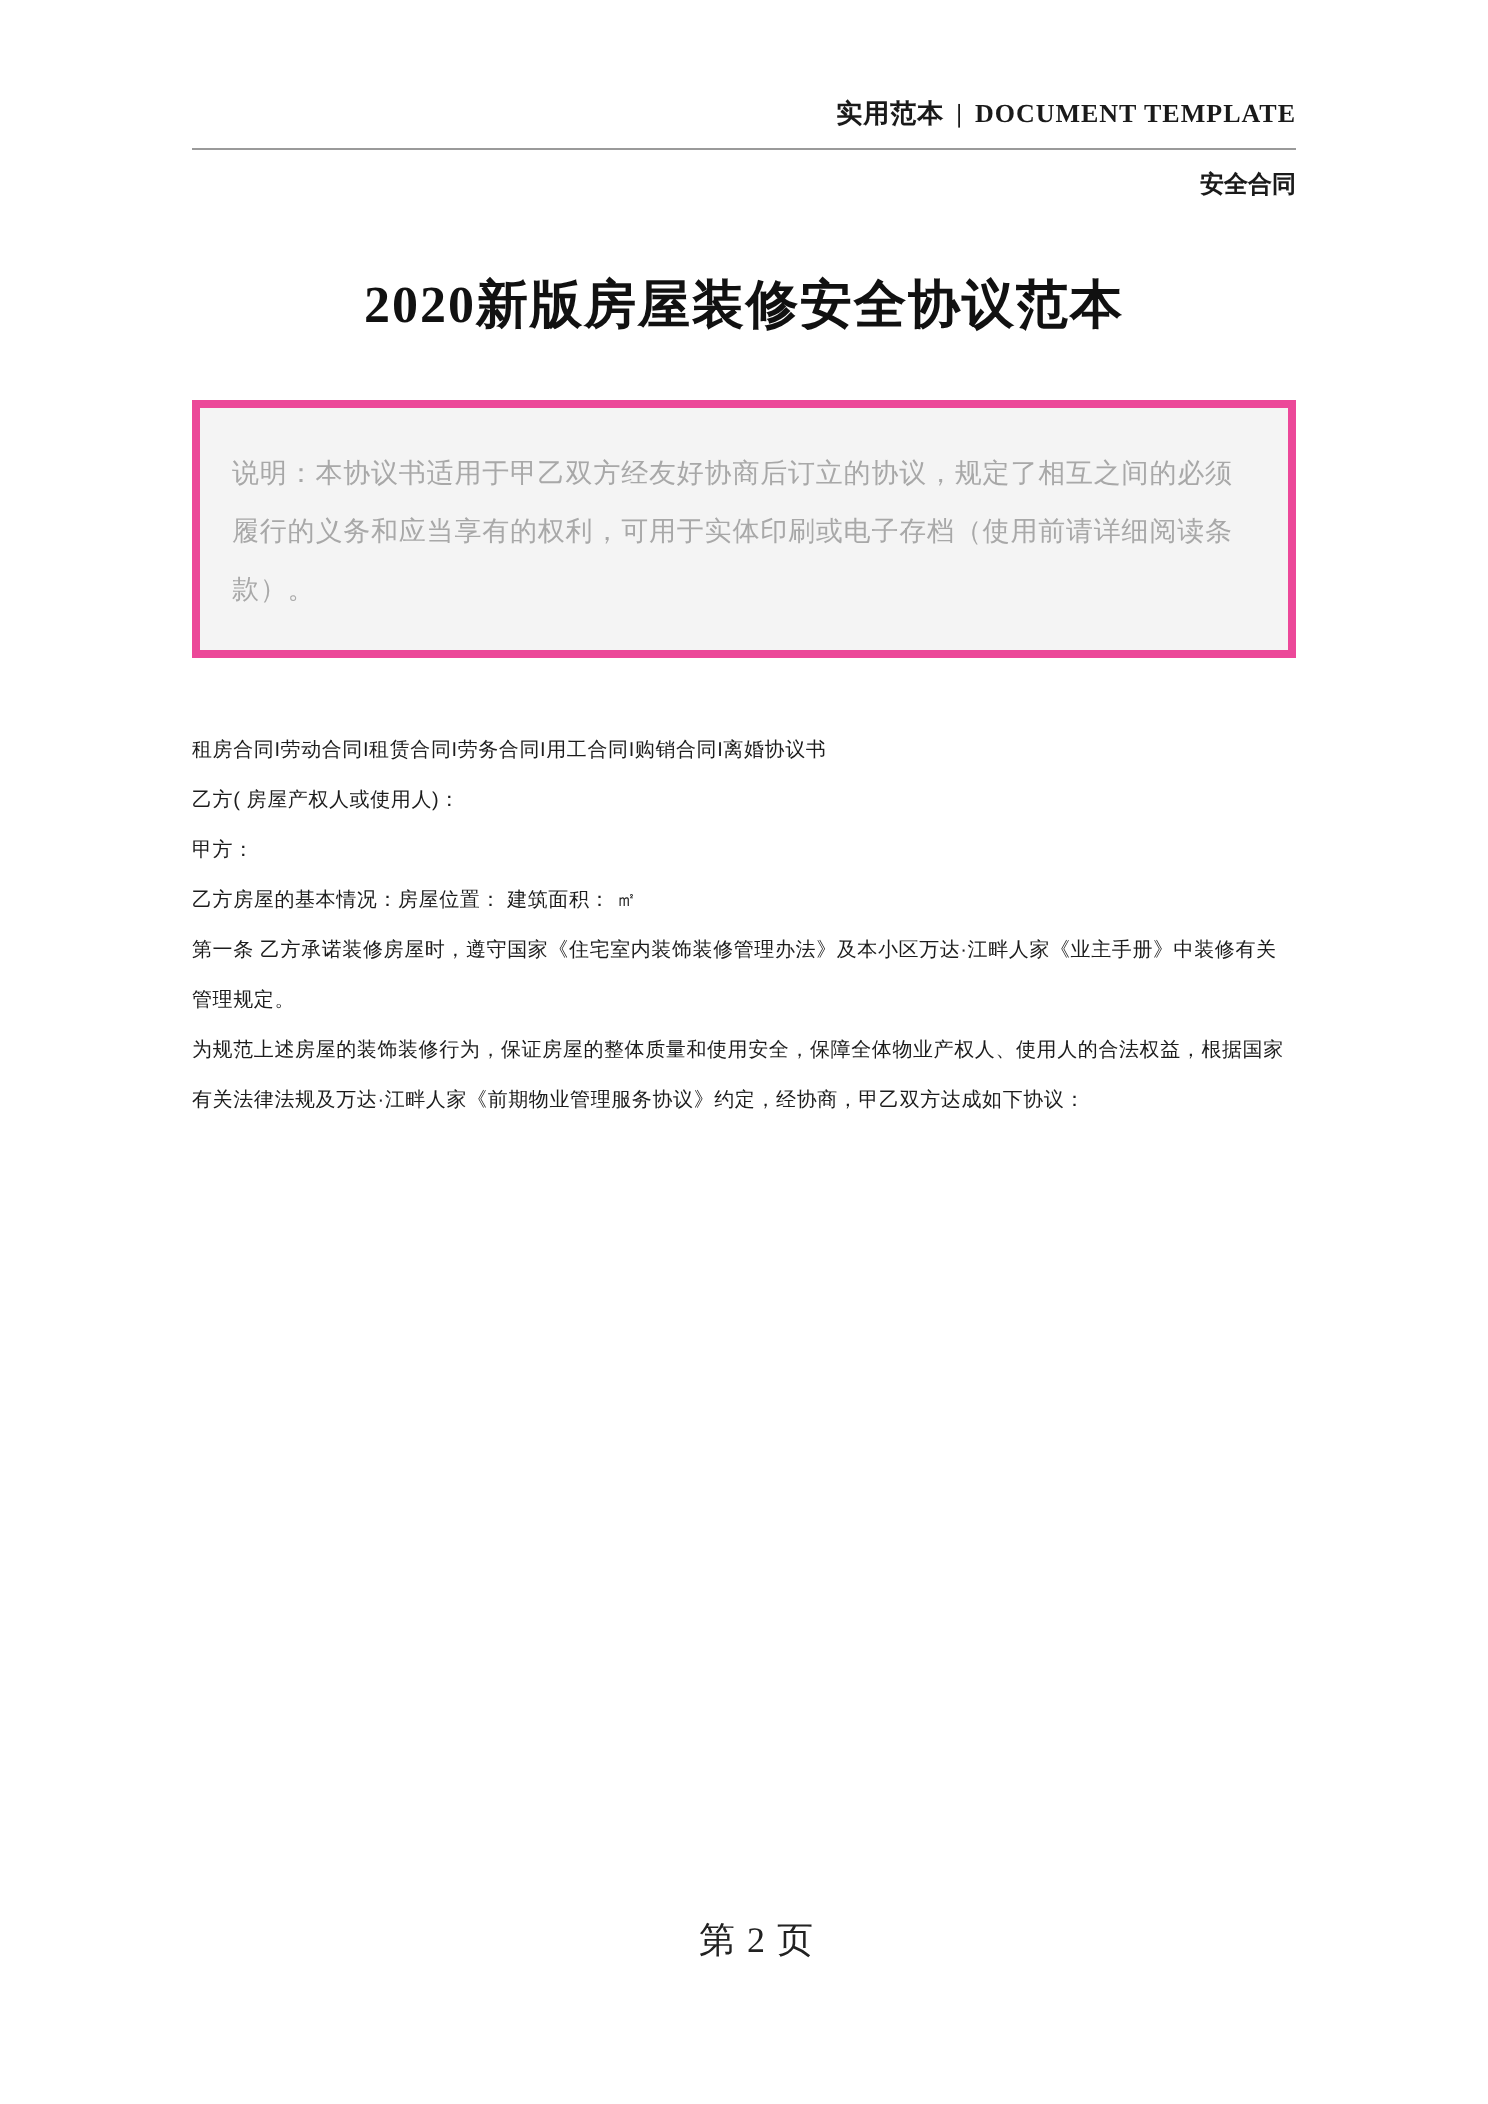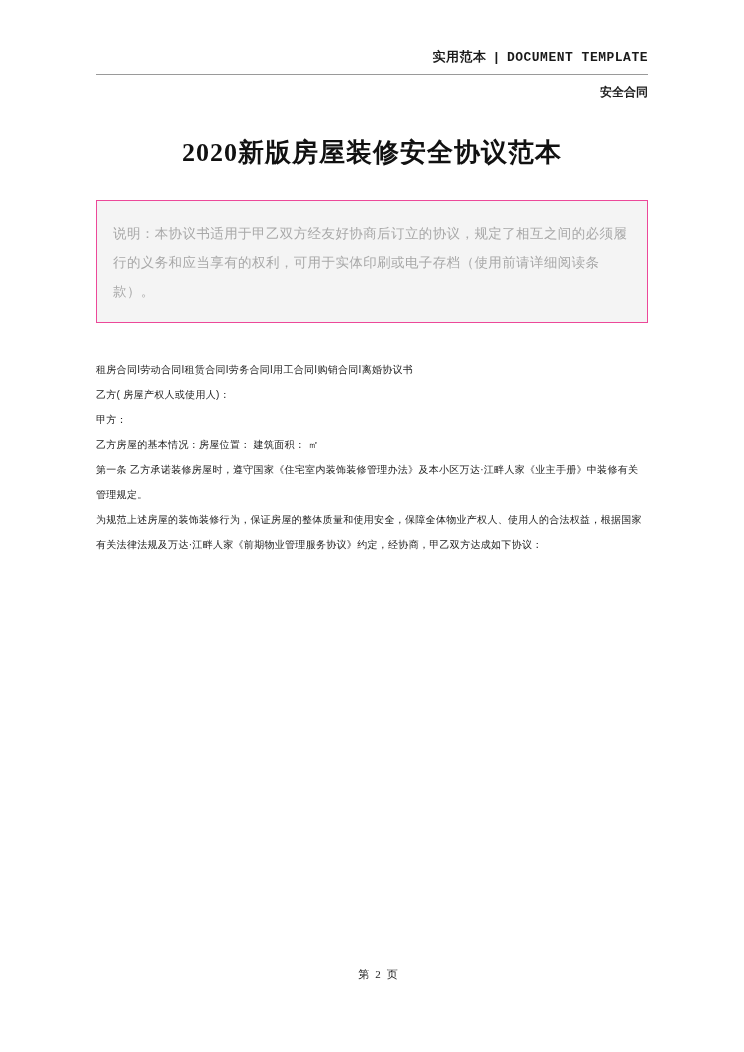--- a/index.html
+++ b/index.html
@@ -21,21 +21,21 @@
     height: 1052px;
     box-sizing: border-box;
     padding: 0 96px;
   }
   
   .header {
     padding-top: 48px;
     text-align: right;
   }
   .header-line1 {
-    font-family: Liberation Mono, monospace;
+    font-family: Liberation Serif, serif;
     font-size: 13px;
     font-weight: bold;
     letter-spacing: 0.5px;
     color: #1a1a1a;
     white-space: nowrap;
   }
   .header-sep {
     display: inline-block;
     padding: 0 6px;
     font-weight: bold;
@@ -57,21 +57,21 @@
     text-align: center;
     font-family: "Liberation Serif", serif;
     font-size: 26px;
     font-weight: bold;
     letter-spacing: 1px;
     color: #111111;
   }
   
   .note-box {
     margin-top: 30px;
-    border: 1px solid #ec4899;
+    border: 4px solid #ec4899;
     background: #f4f4f4;
     padding: 18px 16px 16px 16px;
     color: #a8a8a8;
     font-size: 13.5px;
     line-height: 2.15;
     letter-spacing: 0.4px;
   }
   
   .body-text {
     margin-top: 34px;
@@ -87,21 +87,21 @@
     margin-top: 0px;
   }
   
   .footer {
     position: absolute;
     left: 12px;
     right: 0;
     bottom: 70px;
     text-align: center;
     font-family: "Liberation Serif", serif;
-    font-size: 11px;
+    font-size: 18px;
     color: #222222;
   }
   .footer span { margin: 0 3px; }
 </style>
 </head>
 <body>
 
 <div class="page">
 
   <div class="header">

